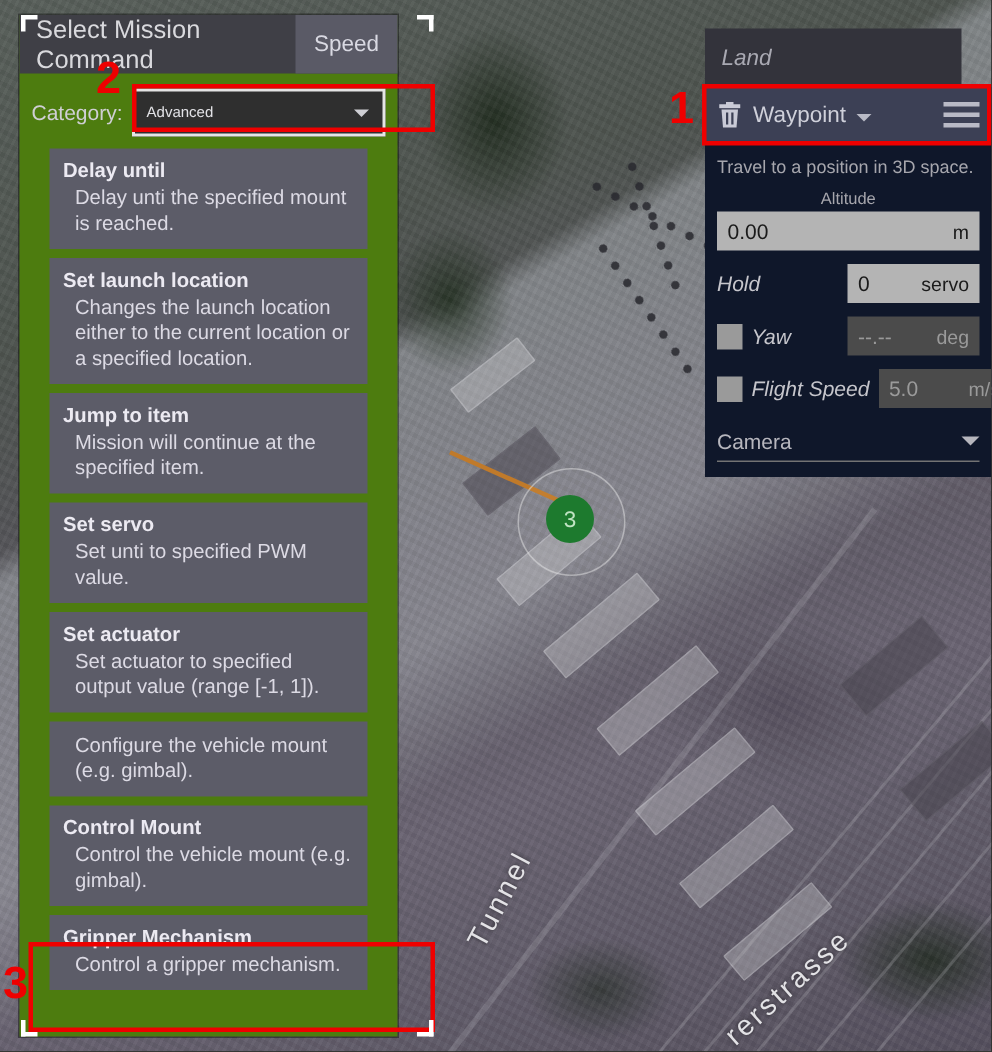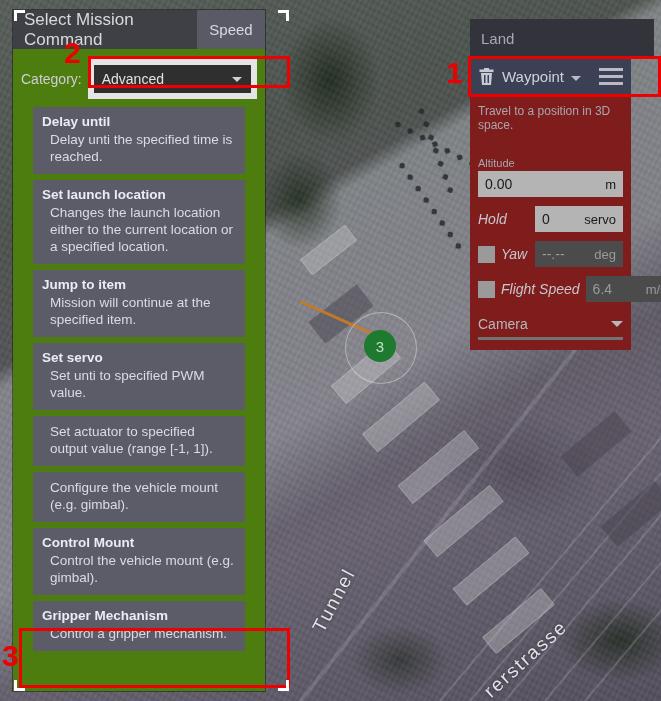--- a/index.html
+++ b/index.html
@@ -179,26 +179,26 @@
   }
   #category-label {
     color: #cfcfd4;
     font-size: 14px;
   }
   #category-select {
     position: relative;
     flex: 1;
     height: 28px;
     background: #2f2f2f;
-    border: 6px solid #e5e5e5;
+    border: 2px solid #e5e5e5;
     display: flex;
     align-items: center;
     padding: 0 8px;
     color: #e2e2e6;
-    font-size: 14px;
+    font-size: 10px;
     cursor: pointer;
   }
   #category-caret {
     position: absolute;
     right: 9px;
     top: 50%;
     width: 0; height: 0;
     margin-top: -2px;
     border-left: 5px solid transparent;
     border-right: 5px solid transparent;
@@ -229,38 +229,39 @@
     line-height: 17px;
     padding-left: 8px;
     font-family: "Liberation Sans", sans-serif;
   }
 
   
   #land-panel {
     position: absolute;
     left: 470px;
     top: 19px;
-    width: 184px;
+    width: 171px;
     height: 38px;
     background: #33333b;
     display: flex;
     align-items: center;
+    font-style: italic;
   }
   #land-label {
     color: #a9a9b2;
     font-size: 15px;
     padding-left: 11px;
   }
 
   #waypoint-panel {
     position: absolute;
     left: 470px;
     top: 58px;
-    width: 161px;
-    background: #7f1d1d;
+    width: 191px;
+    background: #0f172a;
   }
   #waypoint-header {
     height: 37px;
     background: #3c4055;
     display: flex;
     align-items: center;
     padding: 0 8px;
     gap: 7px;
     cursor: pointer;
   }
@@ -290,26 +291,27 @@
     height: 3px;
     background: #b9bac6;
   }
 
   #waypoint-body {
     padding: 9px 8px 10px 8px;
   }
   #waypoint-desc {
     color: #a6a6ad;
     font-size: 12px;
-    margin-bottom: 25px;
+    margin-bottom: 9px;
   }
   .field-label {
     color: #a6a6ad;
     font-size: 11px;
     margin-bottom: 2px;
+    text-align: center;
   }
   .input-box {
     height: 26px;
     background: #b4b4b4;
     display: flex;
     align-items: center;
     padding: 0 7px;
     color: #1a1a1a;
     font-size: 14px;
     cursor: text;
@@ -347,21 +349,21 @@
     height: 17px;
     background: #9a9a9a;
     flex: 0 0 auto;
     cursor: pointer;
   }
 
   #camera-row {
     margin-top: 14px;
     display: flex;
     align-items: center;
-    border-bottom: 3px solid #737373;
+    border-bottom: 1px solid #737373;
     padding-bottom: 5px;
     cursor: pointer;
   }
   #camera-label { color: #b6b6bd; font-size: 14px; }
   #camera-caret {
     margin-left: auto;
     width: 0; height: 0;
     border-left: 6px solid transparent;
     border-right: 6px solid transparent;
     border-top: 6px solid #b6b6bd;
@@ -452,35 +454,36 @@
       <span id="category-label">Category:</span>
       <div id="category-select">
         <span>Advanced</span>
         <span id="category-caret"></span>
       </div>
     </div>
 
     <div id="command-list">
       <div class="command-item">
         <div class="command-name">Delay until</div>
-        <div class="command-desc">Delay unti the specified time is reached.</div>
+        <div class="command-desc">Delay unti the specified mount is reached.</div>
       </div>
       <div class="command-item">
         <div class="command-name">Set launch location</div>
         <div class="command-desc">Changes the launch location either to the current location or a specified location.</div>
       </div>
       <div class="command-item">
         <div class="command-name">Jump to item</div>
         <div class="command-desc">Mission will continue at the specified item.</div>
       </div>
       <div class="command-item">
         <div class="command-name">Set servo</div>
         <div class="command-desc">Set unti to specified PWM value.</div>
       </div>
       <div class="command-item">
+        <div class="command-name">Set actuator</div>
         <div class="command-desc">Set actuator to specified output value (range [-1, 1]).</div>
       </div>
       <div class="command-item">
         <div class="command-desc">Configure the vehicle mount (e.g. gimbal).</div>
       </div>
       <div class="command-item">
         <div class="command-name">Control Mount</div>
         <div class="command-desc">Control the vehicle mount (e.g. gimbal).</div>
       </div>
       <div class="command-item" id="gripper-mechanism-item">
@@ -536,21 +539,21 @@
         <div class="input-box disabled">
           <span>--.--</span>
           <span class="unit">deg</span>
         </div>
       </div>
 
       <div class="param-row">
         <span class="checkbox"></span>
         <span class="lbl">Flight Speed</span>
         <div class="input-box disabled">
-          <span>6.4</span>
+          <span>5.0</span>
           <span class="unit">m/s</span>
         </div>
       </div>
 
       <div id="camera-row">
         <span id="camera-label">Camera</span>
         <span id="camera-caret"></span>
       </div>
     </div>
   </div>

